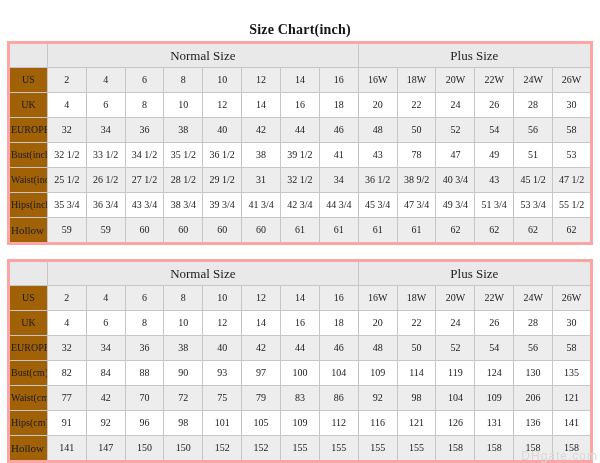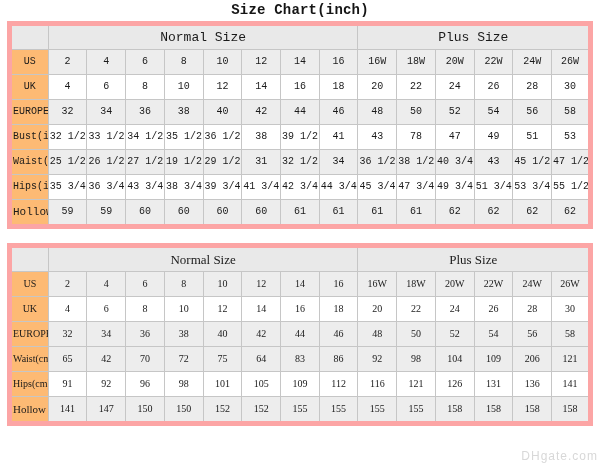--- a/index.html
+++ b/index.html
@@ -13,36 +13,36 @@
     font-family: "Liberation Serif", serif;
     color: #111111;
     overflow: hidden;
     position: relative;
   }
   .chart-block {
     width: 586px;
     margin: 0 auto;
     background: #ffffff;
   }
-  .chart-block.first { padding-top: 0; font-family: Liberation Mono, monospace; }
+  .chart-block.first { padding-top: 20px; }
   .chart-block.second { padding-top: 6px; }
 
   .chart-title {
     text-align: center;
     font-size: 14px;
     font-weight: bold;
     letter-spacing: 0.2px;
     padding: 2px 0 3px 0;
     color: #151515;
   }
   table.size-table {
     border-collapse: collapse;
     width: 586px;
     table-layout: fixed;
-    border: 5px solid #fca5a5;
+    border: 3px solid #fca5a5;
   }
   table.size-table td {
     border: 1px solid #c6c6c6;
     text-align: center;
     vertical-align: middle;
     font-size: 10px;
     height: 22px;
     line-height: 12px;
     color: #1a1a1a;
     overflow: hidden;
@@ -53,21 +53,21 @@
     background: #e9e9e9;
     font-size: 13px;
     font-weight: normal;
     height: 21px;
   }
   tr.group-row td.blank-cell {
     background: #e9e9e9;
   }
   
   td.row-label {
-    background: #fdba74;
+    background: #a16207;
     font-size: 12px;
     text-align: center;
     width: 118px;
   }
   td.row-label.small {
     font-size: 11px;
   }
   tr.shaded td.val {
     background: #ededed;
   }
@@ -174,27 +174,27 @@
         <td class="val plus">47</td>
         <td class="val plus">49</td>
         <td class="val plus">51</td>
         <td class="val plus">53</td>
       </tr>
       <tr class="shaded">
         <td class="row-label">Waist(inch)</td>
         <td class="val">25 1/2</td>
         <td class="val">26 1/2</td>
         <td class="val">27 1/2</td>
-        <td class="val">19 1/2</td>
+        <td class="val">28 1/2</td>
         <td class="val">29 1/2</td>
         <td class="val">31</td>
         <td class="val">32 1/2</td>
         <td class="val">34</td>
         <td class="val plus">36 1/2</td>
-        <td class="val plus">38 1/2</td>
+        <td class="val plus">38 9/2</td>
         <td class="val plus">40 3/4</td>
         <td class="val plus">43</td>
         <td class="val plus">45 1/2</td>
         <td class="val plus">47 1/2</td>
       </tr>
       <tr class="plain">
         <td class="row-label">Hips(inch)</td>
         <td class="val">35 3/4</td>
         <td class="val">36 3/4</td>
         <td class="val">43 3/4</td>
@@ -285,28 +285,45 @@
         <td class="val">42</td>
         <td class="val">44</td>
         <td class="val">46</td>
         <td class="val plus">48</td>
         <td class="val plus">50</td>
         <td class="val plus">52</td>
         <td class="val plus">54</td>
         <td class="val plus">56</td>
         <td class="val plus">58</td>
       </tr>
+      <tr class="plain">
+        <td class="row-label">Bust(cm)</td>
+        <td class="val">82</td>
+        <td class="val">84</td>
+        <td class="val">88</td>
+        <td class="val">90</td>
+        <td class="val">93</td>
+        <td class="val">97</td>
+        <td class="val">100</td>
+        <td class="val">104</td>
+        <td class="val plus">109</td>
+        <td class="val plus">114</td>
+        <td class="val plus">119</td>
+        <td class="val plus">124</td>
+        <td class="val plus">130</td>
+        <td class="val plus">135</td>
+      </tr>
       <tr class="shaded">
         <td class="row-label">Waist(cm)</td>
-        <td class="val">65</td>
+        <td class="val">77</td>
         <td class="val">42</td>
         <td class="val">70</td>
         <td class="val">72</td>
         <td class="val">75</td>
-        <td class="val">64</td>
+        <td class="val">79</td>
         <td class="val">83</td>
         <td class="val">86</td>
         <td class="val plus">92</td>
         <td class="val plus">98</td>
         <td class="val plus">104</td>
         <td class="val plus">109</td>
         <td class="val plus">206</td>
         <td class="val plus">121</td>
       </tr>
       <tr class="plain">

